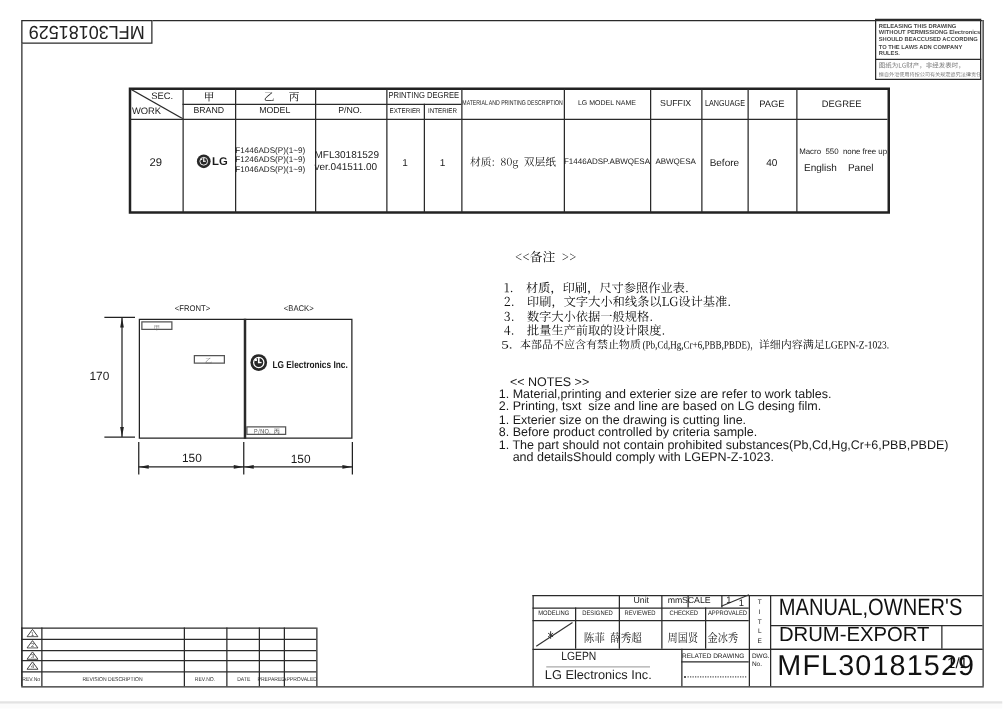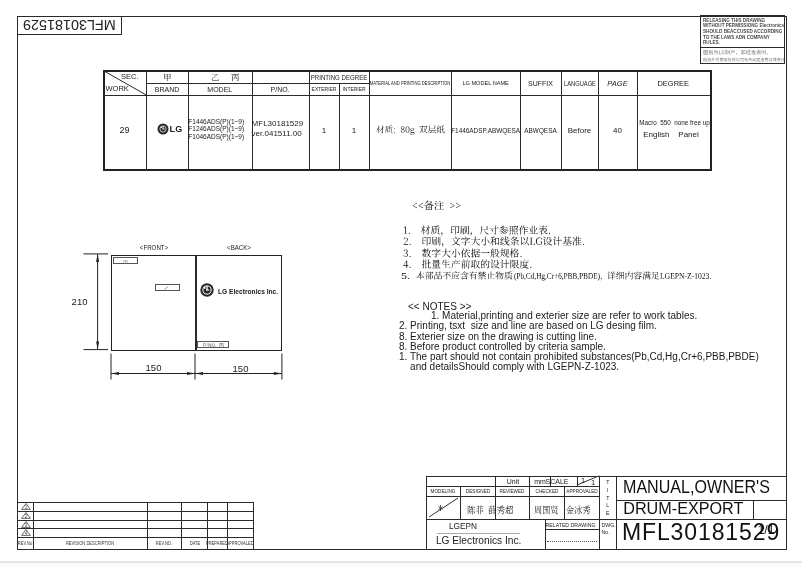--- a/index.html
+++ b/index.html
@@ -72,21 +72,21 @@
 <div class="t" style="left:338.6px;top:77.3px;font-size:7px;color:#1a1a1a;transform:translate(-50%,-50%);"><span style="display:inline-block;transform:scaleX(0.87);transform-origin:center">PRINTING DEGREE</span></div>
 <div class="t" style="left:167.0px;top:89.3px;font-size:7px;color:#1a1a1a;transform:translate(-50%,-50%);">BRAND</div>
 <div class="t" style="left:219.8px;top:89.3px;font-size:7px;color:#1a1a1a;transform:translate(-50%,-50%);">MODEL</div>
 <div class="t" style="left:280.1px;top:89.3px;font-size:7px;color:#1a1a1a;transform:translate(-50%,-50%);">P/NO.</div>
 <div class="t" style="left:324.0px;top:89.3px;font-size:5.4px;color:#1a1a1a;transform:translate(-50%,-50%);"><span style="display:inline-block;transform:scaleX(0.92);transform-origin:center">EXTERIER</span></div>
 <div class="t" style="left:354.0px;top:89.3px;font-size:5.4px;color:#1a1a1a;transform:translate(-50%,-50%);"><span style="display:inline-block;transform:scaleX(0.92);transform-origin:center">INTERIER</span></div>
 <div class="t" style="left:409.7px;top:83.2px;font-size:5.6px;color:#1a1a1a;transform:translate(-50%,-50%);"><span style="display:inline-block;transform:scaleX(0.74);transform-origin:center">MATERIAL AND PRINTING DESCRIPTION</span></div>
 <div class="t" style="left:485.6px;top:83.2px;font-size:5.6px;color:#1a1a1a;transform:translate(-50%,-50%);">LG MODEL NAME</div>
 <div class="t" style="left:540.5px;top:83.2px;font-size:7px;color:#1a1a1a;transform:translate(-50%,-50%);">SUFFIX</div>
 <div class="t" style="left:579.5px;top:83.2px;font-size:7px;color:#1a1a1a;transform:translate(-50%,-50%);"><span style="display:inline-block;transform:scaleX(0.82);transform-origin:center">LANGUAGE</span></div>
-<div class="t" style="left:617.5px;top:83.2px;font-size:7.5px;color:#1a1a1a;transform:translate(-50%,-50%);font-style:italic;">PAGE</div>
+<div class="t" style="left:617.5px;top:83.2px;font-size:7.5px;color:#1a1a1a;transform:translate(-50%,-50%);">PAGE</div>
 <div class="t" style="left:673.3px;top:83.2px;font-size:7.5px;color:#1a1a1a;transform:translate(-50%,-50%);">DEGREE</div>
 
 <div class="t" style="left:124.6px;top:130.0px;font-size:9px;color:#1a1a1a;transform:translate(-50%,-50%);">29</div>
 
 <svg class="a" style="left:156.5px;top:122.5px" width="12" height="12" viewBox="0 0 12 12">
 <circle cx="6" cy="6" r="5.5" fill="#282828"></circle>
 <circle cx="6" cy="6" r="3.1" fill="none" stroke="#fff" stroke-width="0.7"></circle>
 <rect x="5.55" y="3.1" width="0.9" height="3.3" fill="#fff"></rect>
 <rect x="5.55" y="5.6" width="2.1" height="0.8" fill="#fff"></rect>
 <circle cx="4.3" cy="4.4" r="0.6" fill="#fff"></circle>
@@ -149,21 +149,21 @@
 </svg>
 <div class="t" style="left:217.5px;top:287.2px;font-size:8px;color:#1a1a1a;font-weight:bold;transform:scaleX(0.83);transform-origin:0 0">LG Electronics Inc.</div>
 
 <svg class="a" style="left:60px;top:248px" width="55" height="140" viewBox="0 0 55 140">
 <line x1="37.6" y1="6" x2="37.6" y2="101.5" stroke="#222" stroke-width="1"></line>
 <path d="M37.6 5.9 L36.1 13.9 L39.1 13.9 Z" fill="#222"></path>
 <path d="M37.6 101.6 L36.1 93.6 L39.1 93.6 Z" fill="#222"></path>
 <line x1="23.5" y1="5.9" x2="48" y2="5.9" stroke="#222" stroke-width="1"></line>
 <line x1="23.5" y1="101.6" x2="48" y2="101.6" stroke="#222" stroke-width="1"></line>
 </svg>
-<div class="t" style="left:71.6px;top:296.3px;font-size:9.5px;color:#1a1a1a;">210</div>
+<div class="t" style="left:71.6px;top:296.3px;font-size:9.5px;color:#1a1a1a;">170</div>
 
 <svg class="a" style="left:105px;top:350px" width="190" height="35" viewBox="0 0 190 35">
 <line x1="6" y1="3.5" x2="6" y2="29.5" stroke="#222" stroke-width="1"></line>
 <line x1="90" y1="3.5" x2="90" y2="29.5" stroke="#222" stroke-width="1"></line>
 <line x1="176.9" y1="3.5" x2="176.9" y2="29.5" stroke="#222" stroke-width="1"></line>
 <line x1="6" y1="23.5" x2="176.9" y2="23.5" stroke="#222" stroke-width="1"></line>
 <path d="M6 23.5 L14 22 L14 25 Z" fill="#222"></path>
 <path d="M90 23.5 L82 22 L82 25 Z" fill="#222"></path>
 <path d="M90 23.5 L98 22 L98 25 Z" fill="#222"></path>
 <path d="M176.9 23.5 L168.9 22 L168.9 25 Z" fill="#222"></path>
@@ -217,23 +217,23 @@
       <path fill="#111" d="M3.9 -7.3 3.8 -7.3C4.1 -6.9 4.4 -6.3 4.5 -5.8C5.1 -5.3 5.6 -6.5 3.9 -7.3ZM1 -7.3 0.9 -7.3C1.3 -6.9 1.8 -6.2 1.9 -5.8C2.5 -5.4 2.9 -6.6 1 -7.3ZM2.1 -4.7C2.3 -4.7 2.4 -4.8 2.4 -4.8L1.8 -5.3L1.6 -5H0.3L0.4 -4.7H1.5V-0.9C1.5 -0.7 1.5 -0.6 1.2 -0.5L1.6 0.2C1.7 0.2 1.8 0.1 1.8 -0C2.4 -0.5 3 -1.1 3.3 -1.3L3.2 -1.4C2.8 -1.2 2.4 -1 2.1 -0.8ZM7.6 -6 7.2 -5.5H6.2C6.6 -6 7 -6.5 7.3 -6.9C7.5 -6.9 7.6 -6.9 7.6 -7L6.7 -7.4C6.5 -6.9 6.2 -6.1 6 -5.5H3L3.1 -5.3H5.3V-3.7H3.4L3.4 -3.5H5.3V-1.9H2.9L2.9 -1.6H5.3V0.7H5.4C5.7 0.7 5.9 0.6 5.9 0.5V-1.6H8.3C8.4 -1.6 8.5 -1.7 8.6 -1.8C8.3 -2.1 7.8 -2.4 7.8 -2.4L7.4 -1.9H5.9V-3.5H7.8C7.9 -3.5 8 -3.5 8 -3.6C7.8 -3.9 7.3 -4.3 7.3 -4.3L6.9 -3.7H5.9V-5.3H8.1C8.2 -5.3 8.3 -5.3 8.4 -5.4C8.1 -5.7 7.6 -6 7.6 -6Z M9.3 -0.5 9.7 0.3C9.8 0.2 9.9 0.2 9.9 0.1C11 -0.5 11.8 -0.9 12.3 -1.2L12.3 -1.4C11.1 -1 9.9 -0.6 9.3 -0.5ZM11.6 -6.8 10.8 -7.2C10.6 -6.6 9.9 -5.3 9.4 -4.8C9.4 -4.8 9.2 -4.7 9.2 -4.7L9.5 -4C9.6 -4 9.6 -4 9.7 -4.1C10.1 -4.2 10.6 -4.3 11 -4.4C10.5 -3.7 9.9 -3 9.5 -2.6C9.4 -2.5 9.2 -2.5 9.2 -2.5L9.5 -1.7C9.6 -1.7 9.6 -1.8 9.7 -1.9C10.7 -2.2 11.7 -2.5 12.2 -2.7L12.2 -2.9C11.3 -2.7 10.4 -2.6 9.8 -2.5C10.7 -3.3 11.6 -4.4 12.1 -5.2C12.3 -5.1 12.4 -5.2 12.5 -5.3L11.7 -5.7C11.6 -5.5 11.4 -5.1 11.1 -4.7L9.7 -4.7C10.3 -5.2 11 -6.1 11.3 -6.7C11.5 -6.7 11.6 -6.8 11.6 -6.8ZM14.4 -6.3V-3.7H13.1V-6.3ZM14.9 -6.3H16.3V-3.7H14.9ZM13.1 -0.4V-3.4H14.4V-0.4ZM12.6 -6.9V0.7H12.7C13 0.7 13.1 0.5 13.1 0.5V-0.2H16.3V0.5H16.3C16.6 0.5 16.8 0.4 16.8 0.3V-6.3C17 -6.3 17.1 -6.4 17.2 -6.4L16.5 -7L16.2 -6.6H13.2ZM16.3 -0.4H14.9V-3.4H16.3Z M21.7 -7.4C21.7 -6.8 21.7 -6.3 21.7 -5.8H19.2L18.6 -6.1V0.7H18.7C18.9 0.7 19.2 0.5 19.2 0.4V-5.5H21.7C21.5 -4 21 -2.8 19.5 -1.7L19.6 -1.6C21 -2.3 21.6 -3.2 22 -4.2C22.7 -3.6 23.5 -2.6 23.7 -1.8C24.4 -1.4 24.8 -3 22 -4.3C22.1 -4.7 22.2 -5.1 22.2 -5.5H24.9V-0.3C24.9 -0.1 24.9 -0.1 24.7 -0.1C24.4 -0.1 23.4 -0.1 23.4 -0.1V-0C23.8 0.1 24.1 0.1 24.3 0.2C24.4 0.3 24.5 0.5 24.5 0.7C25.4 0.6 25.5 0.3 25.5 -0.2V-5.4C25.7 -5.4 25.8 -5.5 25.9 -5.6L25.1 -6.2L24.8 -5.8H22.3C22.3 -6.2 22.3 -6.6 22.3 -7C22.5 -7.1 22.6 -7.2 22.6 -7.3Z M30.2 -7.4 30.1 -7.3C30.4 -7.1 30.7 -6.7 30.8 -6.4C31.4 -6 31.8 -7.2 30.2 -7.4ZM31.6 -5.5 31.5 -5.4C32.1 -5 33 -4.4 33.3 -3.8C34.1 -3.5 34.2 -5 31.6 -5.5ZM30.2 -5.3 29.4 -5.6C29 -5 28.2 -4.2 27.4 -3.7L27.5 -3.5C28.5 -3.9 29.4 -4.6 29.9 -5.2C30.1 -5.1 30.2 -5.2 30.2 -5.3ZM27.9 -6.6 27.7 -6.6C27.7 -6 27.4 -5.5 27.1 -5.3C26.9 -5.2 26.8 -5 26.9 -4.8C27 -4.7 27.3 -4.7 27.5 -4.8C27.7 -5 28 -5.4 28 -6H33.8C33.7 -5.7 33.6 -5.3 33.5 -5.1L33.6 -5C33.9 -5.2 34.3 -5.6 34.5 -5.9C34.6 -5.9 34.7 -5.9 34.8 -5.9L34.1 -6.6L33.7 -6.2H27.9C27.9 -6.4 27.9 -6.5 27.9 -6.6ZM29.1 0.5V0.1H32.4V0.6H32.5C32.7 0.6 33 0.5 33 0.5V-1.8C33.1 -1.8 33.3 -1.9 33.3 -2L32.6 -2.5L32.3 -2.1H29.2L28.7 -2.3C29.7 -2.9 30.5 -3.6 31 -4.3C31.6 -3.2 32.9 -2.1 34.4 -1.5C34.4 -1.8 34.6 -2 34.9 -2L34.9 -2.1C33.4 -2.6 31.9 -3.4 31.1 -4.4C31.3 -4.4 31.5 -4.5 31.5 -4.6L30.4 -4.8C30 -3.7 28.2 -2.2 26.7 -1.5L26.8 -1.4C27.4 -1.6 28 -1.9 28.6 -2.2V0.7H28.7C28.9 0.7 29.1 0.6 29.1 0.5ZM32.4 -1.9V-0.2H29.1V-1.9Z M36 -1.8C35.9 -1.8 35.7 -1.8 35.7 -1.8V-1.6C35.8 -1.6 36 -1.6 36.1 -1.5C36.3 -1.4 36.3 -0.7 36.2 0.2C36.2 0.5 36.3 0.7 36.5 0.7C36.8 0.7 36.9 0.4 37 0.1C37 -0.7 36.7 -1.1 36.7 -1.5C36.7 -1.7 36.8 -1.9 36.9 -2.2C37 -2.6 37.6 -4.6 37.9 -5.6L37.7 -5.7C36.4 -2.3 36.4 -2.3 36.2 -2C36.2 -1.8 36.1 -1.8 36 -1.8ZM35.6 -5.3 35.5 -5.2C35.9 -5 36.3 -4.6 36.4 -4.2C37 -3.8 37.4 -5.1 35.6 -5.3ZM36.2 -7.3 36.1 -7.2C36.5 -7 37 -6.5 37.1 -6.1C37.7 -5.7 38.1 -7 36.2 -7.3ZM43 -5.4 42.7 -4.9H37.7L37.8 -4.6H39.7C39.7 -4.3 39.7 -3.9 39.7 -3.6H38.7L38.1 -3.8V0.7H38.2C38.4 0.7 38.6 0.6 38.6 0.5V-3.3H39.6C39.5 -2.4 39.3 -1.5 38.8 -0.7L38.9 -0.6C39.4 -1.2 39.7 -1.8 39.9 -2.5C40.1 -2.2 40.2 -1.7 40.2 -1.4C40.6 -1 41 -1.9 40 -2.7C40 -2.9 40.1 -3.1 40.1 -3.3H41.1C41 -2.3 40.8 -1.3 40.2 -0.4L40.4 -0.3C40.9 -1 41.2 -1.7 41.4 -2.4C41.6 -2 41.8 -1.4 41.8 -0.9C42.2 -0.5 42.7 -1.5 41.5 -2.7C41.5 -2.9 41.6 -3.1 41.6 -3.3H42.6V-0.2C42.6 -0.1 42.6 -0 42.4 -0C42.3 -0 41.5 -0.1 41.5 -0.1V0.1C41.8 0.1 42 0.2 42.2 0.3C42.3 0.4 42.3 0.5 42.3 0.7C43.1 0.6 43.2 0.3 43.2 -0.1V-3.2C43.3 -3.2 43.5 -3.3 43.5 -3.4L42.8 -3.9L42.5 -3.6H41.7C41.7 -3.9 41.7 -4.3 41.8 -4.6H43.5C43.7 -4.6 43.7 -4.7 43.8 -4.8C43.5 -5 43 -5.4 43 -5.4ZM41.2 -3.6H40.2C40.2 -3.9 40.3 -4.3 40.3 -4.6H41.2C41.2 -4.3 41.2 -3.9 41.2 -3.6ZM42.9 -6.8 42.5 -6.3H41.9V-7C42.1 -7.1 42.2 -7.2 42.2 -7.3L41.4 -7.4V-6.3H39.9V-7C40.1 -7.1 40.2 -7.2 40.2 -7.3L39.3 -7.4V-6.3H37.9L38 -6H39.3V-5H39.4C39.6 -5 39.9 -5.1 39.9 -5.2V-6H41.4V-5.1H41.5C41.7 -5.1 41.9 -5.2 41.9 -5.3V-6H43.4C43.5 -6 43.6 -6.1 43.6 -6.2C43.3 -6.4 42.9 -6.8 42.9 -6.8Z M50.5 -6.5V-4.5H46.3V-6.5ZM46.1 -3.3C46 -1.9 45.5 -0.4 44.4 0.6L44.5 0.7C45.4 0.1 46 -0.8 46.3 -1.7C47.1 0.1 48.2 0.5 50.3 0.5C50.8 0.5 51.8 0.5 52.2 0.5C52.2 0.2 52.3 0 52.5 0V-0.1C52 -0.1 50.8 -0.1 50.3 -0.1C49.7 -0.1 49.2 -0.1 48.7 -0.2V-2.3H51.6C51.7 -2.3 51.8 -2.3 51.8 -2.4C51.5 -2.7 51 -3 51 -3L50.6 -2.5H48.7V-4.3H50.5V-3.8H50.6C50.7 -3.8 51 -3.9 51 -4V-6.4C51.2 -6.5 51.4 -6.5 51.4 -6.6L50.7 -7.1L50.4 -6.8H46.4L45.8 -7.1V-3.7H45.9C46.1 -3.7 46.3 -3.8 46.3 -3.9V-4.3H48.1V-0.4C47.4 -0.6 46.8 -1.1 46.4 -1.9C46.5 -2.2 46.6 -2.6 46.7 -2.9C46.9 -2.9 47 -3 47 -3.1Z"></path>
     </svg>
   </div>
 <div class="a" style="left:659.7px;top:269.8px">
     <svg width="51.3" height="11.4" viewBox="0 -8.8 51.3 11.4" style="position:absolute;overflow:visible">
       <path transform="scale(0.8637613291064311 1)" fill="#111" d="M2.7 -5.5 1.8 -5.4V-0.4H3Q3.9 -0.4 4.3 -0.5L4.6 -1.7H4.8L4.8 0H0.3V-0.2L1 -0.3V-5.4L0.3 -5.5V-5.8H2.7Z M10.9 -0.3Q10.4 -0.1 9.9 -0Q9.3 0.1 8.7 0.1Q7.3 0.1 6.5 -0.7Q5.7 -1.4 5.7 -2.8Q5.7 -4.3 6.5 -5.1Q7.3 -5.8 8.7 -5.8Q9.8 -5.8 10.7 -5.6V-4.3H10.5L10.3 -5Q10 -5.3 9.6 -5.4Q9.2 -5.5 8.8 -5.5Q7.7 -5.5 7.1 -4.8Q6.6 -4.2 6.6 -2.8Q6.6 -1.6 7.2 -0.9Q7.7 -0.2 8.7 -0.2Q9.1 -0.2 9.5 -0.3Q9.9 -0.4 10.1 -0.5V-2.2L9.3 -2.3V-2.5H11.5V-2.3L10.9 -2.2Z M12 -0.2 12.7 -0.3V-5.4L12 -5.5V-5.8H16.3V-4.4H16L15.9 -5.3Q15.4 -5.4 14.5 -5.4H13.6V-3.1H15.1L15.2 -3.8H15.5V-2H15.2L15.1 -2.7H13.6V-0.4H14.7Q15.8 -0.4 16.1 -0.5L16.4 -1.5H16.7L16.6 0H12Z M20.8 -4.1Q20.8 -4.8 20.5 -5.1Q20.1 -5.4 19.3 -5.4H18.9V-2.6H19.4Q20.1 -2.6 20.4 -3Q20.8 -3.3 20.8 -4.1ZM18.9 -2.3V-0.3L19.8 -0.2V0H17.4V-0.2L18.1 -0.3V-5.4L17.4 -5.5V-5.8H19.5Q21.6 -5.8 21.6 -4.1Q21.6 -3.2 21.1 -2.7Q20.6 -2.3 19.6 -2.3Z M27 -5.4 26.2 -5.5V-5.8H28.2V-5.5L27.4 -5.4V0H27L23.4 -5.2V-0.3L24.2 -0.2V0H22.3V-0.2L23 -0.3V-5.4L22.3 -5.5V-5.8H24L27 -1.5Z M28.7 -1.7V-2.4H31V-1.7Z M31.7 -0.4 34.9 -5.4H33.9Q32.8 -5.4 32.4 -5.3L32.3 -4.4H32V-5.8H35.9V-5.4L32.6 -0.4H33.9Q34.4 -0.4 34.9 -0.4Q35.4 -0.5 35.6 -0.5L35.9 -1.6H36.2L36.1 0H31.7Z M37 -1.7V-2.4H39.3V-1.7Z M42.3 -0.3 43.5 -0.2V0H40.4V-0.2L41.5 -0.3V-5L40.4 -4.6V-4.9L42.1 -5.8H42.3Z M48.1 -2.9Q48.1 0.1 46.2 0.1Q45.3 0.1 44.8 -0.7Q44.3 -1.4 44.3 -2.9Q44.3 -4.3 44.8 -5.1Q45.3 -5.9 46.2 -5.9Q47.1 -5.9 47.6 -5.1Q48.1 -4.4 48.1 -2.9ZM47.3 -2.9Q47.3 -4.3 47 -4.9Q46.7 -5.5 46.2 -5.5Q45.6 -5.5 45.4 -4.9Q45.1 -4.4 45.1 -2.9Q45.1 -1.4 45.4 -0.8Q45.6 -0.3 46.2 -0.3Q46.7 -0.3 47 -0.9Q47.3 -1.5 47.3 -2.9Z M52.3 0H48.8V-0.6L49.6 -1.4Q50.3 -2 50.7 -2.4Q51.1 -2.9 51.2 -3.3Q51.4 -3.8 51.4 -4.3Q51.4 -4.9 51.1 -5.2Q50.9 -5.5 50.3 -5.5Q50.1 -5.5 49.8 -5.4Q49.6 -5.3 49.4 -5.2L49.3 -4.5H49V-5.6Q49.8 -5.8 50.3 -5.8Q51.2 -5.8 51.7 -5.4Q52.2 -5 52.2 -4.3Q52.2 -3.8 52 -3.4Q51.8 -3 51.4 -2.6Q51 -2.1 50.2 -1.4Q49.8 -1.1 49.3 -0.7H52.3Z M56.8 -1.6Q56.8 -0.8 56.3 -0.4Q55.8 0.1 54.8 0.1Q54 0.1 53.3 -0.1L53.2 -1.3H53.5L53.7 -0.5Q53.9 -0.4 54.2 -0.3Q54.5 -0.3 54.7 -0.3Q55.4 -0.3 55.7 -0.6Q56.1 -0.9 56.1 -1.6Q56.1 -2.2 55.8 -2.5Q55.5 -2.8 54.8 -2.8L54.2 -2.8V-3.2L54.8 -3.2Q55.3 -3.2 55.6 -3.5Q55.8 -3.8 55.8 -4.4Q55.8 -4.9 55.5 -5.2Q55.3 -5.5 54.7 -5.5Q54.5 -5.5 54.3 -5.4Q54 -5.3 53.8 -5.2L53.7 -4.5H53.4V-5.6Q53.8 -5.8 54.1 -5.8Q54.4 -5.8 54.7 -5.8Q56.6 -5.8 56.6 -4.4Q56.6 -3.8 56.3 -3.5Q55.9 -3.1 55.3 -3Q56.1 -2.9 56.5 -2.6Q56.8 -2.2 56.8 -1.6Z M58.8 -0.4Q58.8 -0.2 58.7 -0Q58.5 0.1 58.3 0.1Q58.1 0.1 57.9 -0Q57.8 -0.2 57.8 -0.4Q57.8 -0.6 57.9 -0.8Q58.1 -0.9 58.3 -0.9Q58.5 -0.9 58.7 -0.8Q58.8 -0.6 58.8 -0.4Z"></path>
     </svg>
   </div>
 
 <div class="t" style="left:408.0px;top:300.6px;font-size:10px;color:#1a1a1a;">&lt;&lt; NOTES &gt;&gt;</div>
-<div class="t" style="left:399.0px;top:310.0px;font-size:10px;color:#1a1a1a;margin-left:32px;">1. Material,printing and exterier size are refer to work tables.</div>
+<div class="t" style="left:399.0px;top:310.0px;font-size:10px;color:#1a1a1a;">1. Material,printing and exterier size are refer to work tables.</div>
 <div class="t" style="left:399.0px;top:320.3px;font-size:10px;color:#1a1a1a;">2. Printing, tsxt&nbsp; size and line are based on LG desing film.</div>
-<div class="t" style="left:399.0px;top:330.5px;font-size:10px;color:#1a1a1a;">8. Exterier size on the drawing is cutting line.</div>
+<div class="t" style="left:399.0px;top:330.5px;font-size:10px;color:#1a1a1a;">1. Exterier size on the drawing is cutting line.</div>
 <div class="t" style="left:399.0px;top:340.8px;font-size:10px;color:#1a1a1a;">8. Before product controlled by criteria sample.</div>
 <div class="t" style="left:399.0px;top:351.1px;font-size:10px;color:#1a1a1a;">1. The part should not contain prohibited substances(Pb,Cd,Hg,Cr+6,PBB,PBDE)</div>
 <div class="t" style="left:399.0px;top:361.4px;font-size:10px;color:#1a1a1a;">&nbsp;&nbsp;&nbsp; and detailsShould comply with LGEPN-Z-1023.</div>
 
 <div class="ln" style="left:16.9px;top:502.0px;width:235.7px;height:1.0px;background:#2a2a2a"></div>
 <div class="ln" style="left:16.9px;top:510.5px;width:235.7px;height:1.0px;background:#2a2a2a"></div>
 <div class="ln" style="left:16.9px;top:519.5px;width:235.7px;height:1.0px;background:#2a2a2a"></div>
 <div class="ln" style="left:16.9px;top:528.4px;width:235.7px;height:1.0px;background:#2a2a2a"></div>
 <div class="ln" style="left:16.9px;top:536.8px;width:235.7px;height:1.0px;background:#2a2a2a"></div>
 <div class="ln" style="left:16.9px;top:502.0px;width:1.0px;height:46.6px;background:#2a2a2a"></div>

